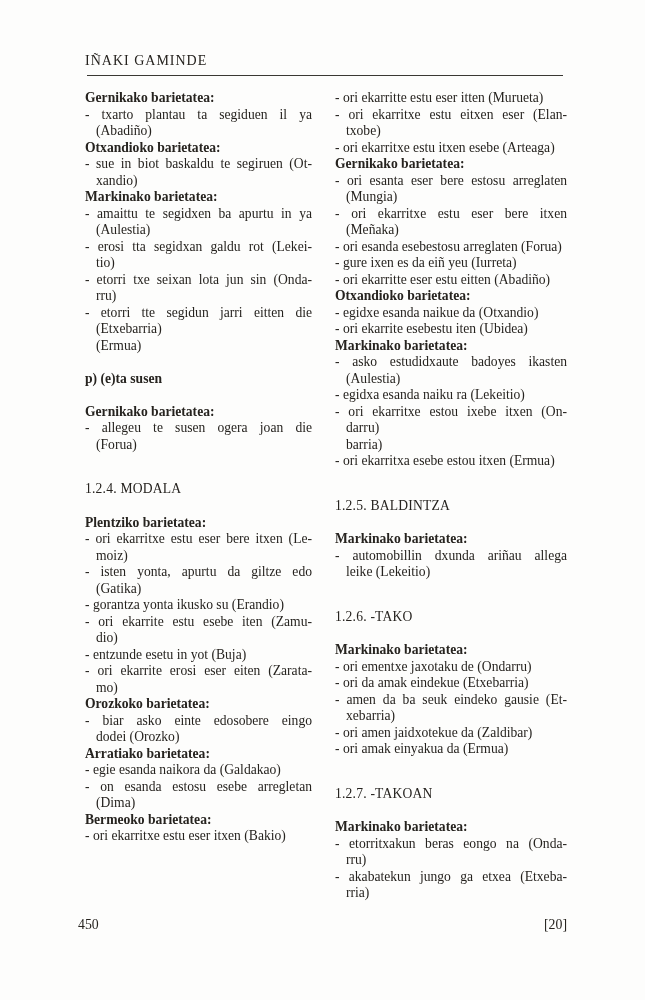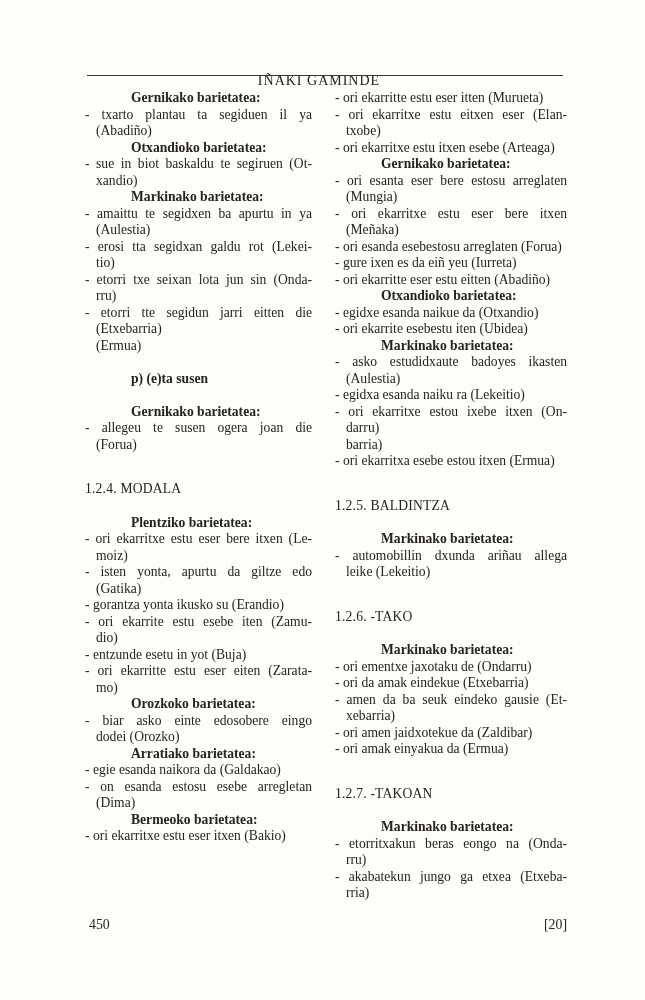--- a/index.html
+++ b/index.html
@@ -9,47 +9,47 @@
     font-family:"Liberation Serif","DejaVu Serif",serif;
   }
   .page{
     position:relative;
     width:645px;height:1000px;
     background:var(--page-bg,#fdfdfc);
     color:var(--text-color,#26231f);
     overflow:hidden;
   }
   .header-title{
-    position:absolute;top:53px;left:78px;width:482px;
-    text-align:center;
-    font-size:14px;letter-spacing:1px;margin-top:20px;
+    position:absolute;top:53px;left:85px;width:482px;
+    text-align:left;
+    font-size:14px;letter-spacing:1px;
   }
   .header-rule{
     position:absolute;top:75px;left:87px;width:476px;
     border-top:1.3px solid var(--rule-color,#3a3833);
   }
   .content{
     position:absolute;top:90px;left:85px;width:482px;
     display:flex;
   }
   .col{font-size:13.6px;line-height:16.5px;}
   .col-left{width:227px;margin-right:23px;}
   .col-right{width:232px;}
   .block{margin:0;}
-  .label .line, .sublabel .line{font-weight:bold;margin-left:46px;}
+  .label .line, .sublabel .line{font-weight:bold;}
   .sublabel{margin:17px 0 16px;}
   .heading{margin:28px 0 17px;letter-spacing:0.2px;}
   .line{white-space:normal;}
   .line.cont{padding-left:11px;}
   .line.j{text-align:justify;text-align-last:justify;}
   .footer-num{
     position:absolute;top:917px;
     font-size:13.8px;
   }
-  .footer-left{left:89px;}
+  .footer-left{left:78px;}
   .footer-right{right:78px;}
 </style>
 </head>
 <body>
 
 <div class="page" style="--page-bg: #fdfdfc; --text-color: #26231f; --rule-color: #3a3833;">
   <div class="header-title">IÑAKI GAMINDE</div>
   <div class="header-rule"></div>
 
   <div class="content">
@@ -118,21 +118,21 @@
           <div class="line">- gorantza yonta ikusko su (Erandio)</div>
         </div>
         <div class="block item">
           <div class="line j">- ori ekarrite estu esebe iten (Zamu-</div>
           <div class="line cont">dio)</div>
         </div>
         <div class="block item">
           <div class="line">- entzunde esetu in yot (Buja)</div>
         </div>
         <div class="block item">
-          <div class="line j">- ori ekarritte estu eser eiten (Zarata-</div>
+          <div class="line j">- ori ekarrite erosi eser eiten (Zarata-</div>
           <div class="line cont">mo)</div>
         </div>
         <div class="block label">
           <div class="line">Orozkoko barietatea:</div>
         </div>
         <div class="block item">
           <div class="line j">- biar asko einte edosobere eingo</div>
           <div class="line cont">dodei (Orozko)</div>
         </div>
         <div class="block label">

